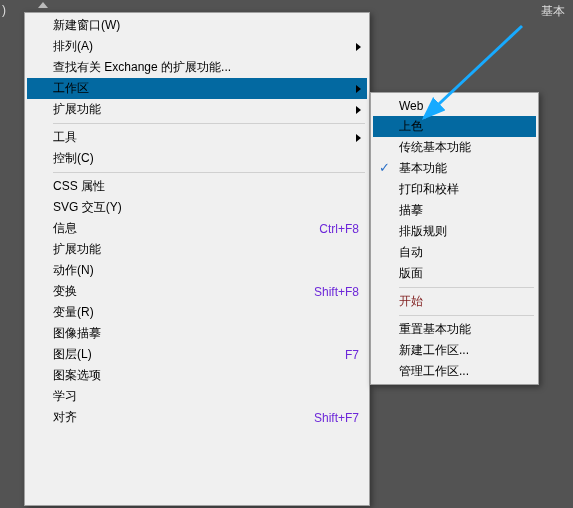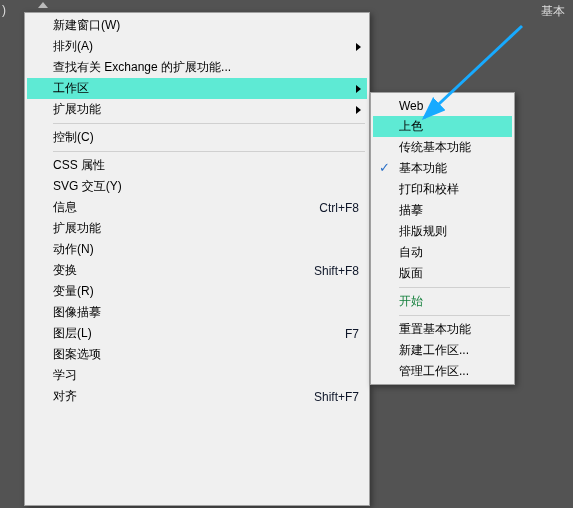--- a/index.html
+++ b/index.html
@@ -38,48 +38,48 @@
     background: #f0f0f0;
     border: 1px solid #a0a0a0;
     box-shadow: 2px 2px 6px rgba(0,0,0,0.4);
     padding: 2px 2px;
     min-height: 494px;
   }
   .submenu {
     position: absolute;
     left: 370px;
     top: 92px;
-    width: 145px;
+    width: 169px;
     background: #f0f0f0;
     border: 1px solid #a0a0a0;
     box-shadow: 2px 2px 6px rgba(0,0,0,0.4);
     padding: 2px 2px;
   }
   .menu-item {
     display: flex;
     align-items: center;
     height: 21px;
     padding-left: 26px;
     padding-right: 8px;
     cursor: default;
     position: relative;
     color: #000;
   }
   .menu-item.highlight {
-    background: #5eead4;
+    background: #0369a1;
   }
   .menu-item.disabled {
-    color: #15803d;
+    color: #7f1d1d;
   }
   .menu-item .label {
     flex: 1;
     white-space: nowrap;
   }
   .menu-item .shortcut {
-    color: #0f172a;
+    color: #6d28d9;
     font-size: 12px;
   }
   .menu-item.has-sub::after {
     content: "";
     position: absolute;
     right: 6px;
     top: 50%;
     transform: translateY(-50%);
     border-left: 5px solid #000;
     border-top: 4px solid transparent;
@@ -142,20 +142,23 @@
   <div class="menu-item has-sub highlight">
     <span class="label">工作区</span>
   </div>
 
   <div class="menu-item has-sub">
     <span class="label">扩展功能</span>
   </div>
 
   <div class="menu-sep"></div>
 
+  <div class="menu-item has-sub">
+    <span class="label">工具</span>
+  </div>
 
   <div class="menu-item">
     <span class="label">控制(C)</span>
   </div>
 
   <div class="menu-sep"></div>
 
   <div class="menu-item">
     <span class="label">CSS 属性</span>
   </div>

